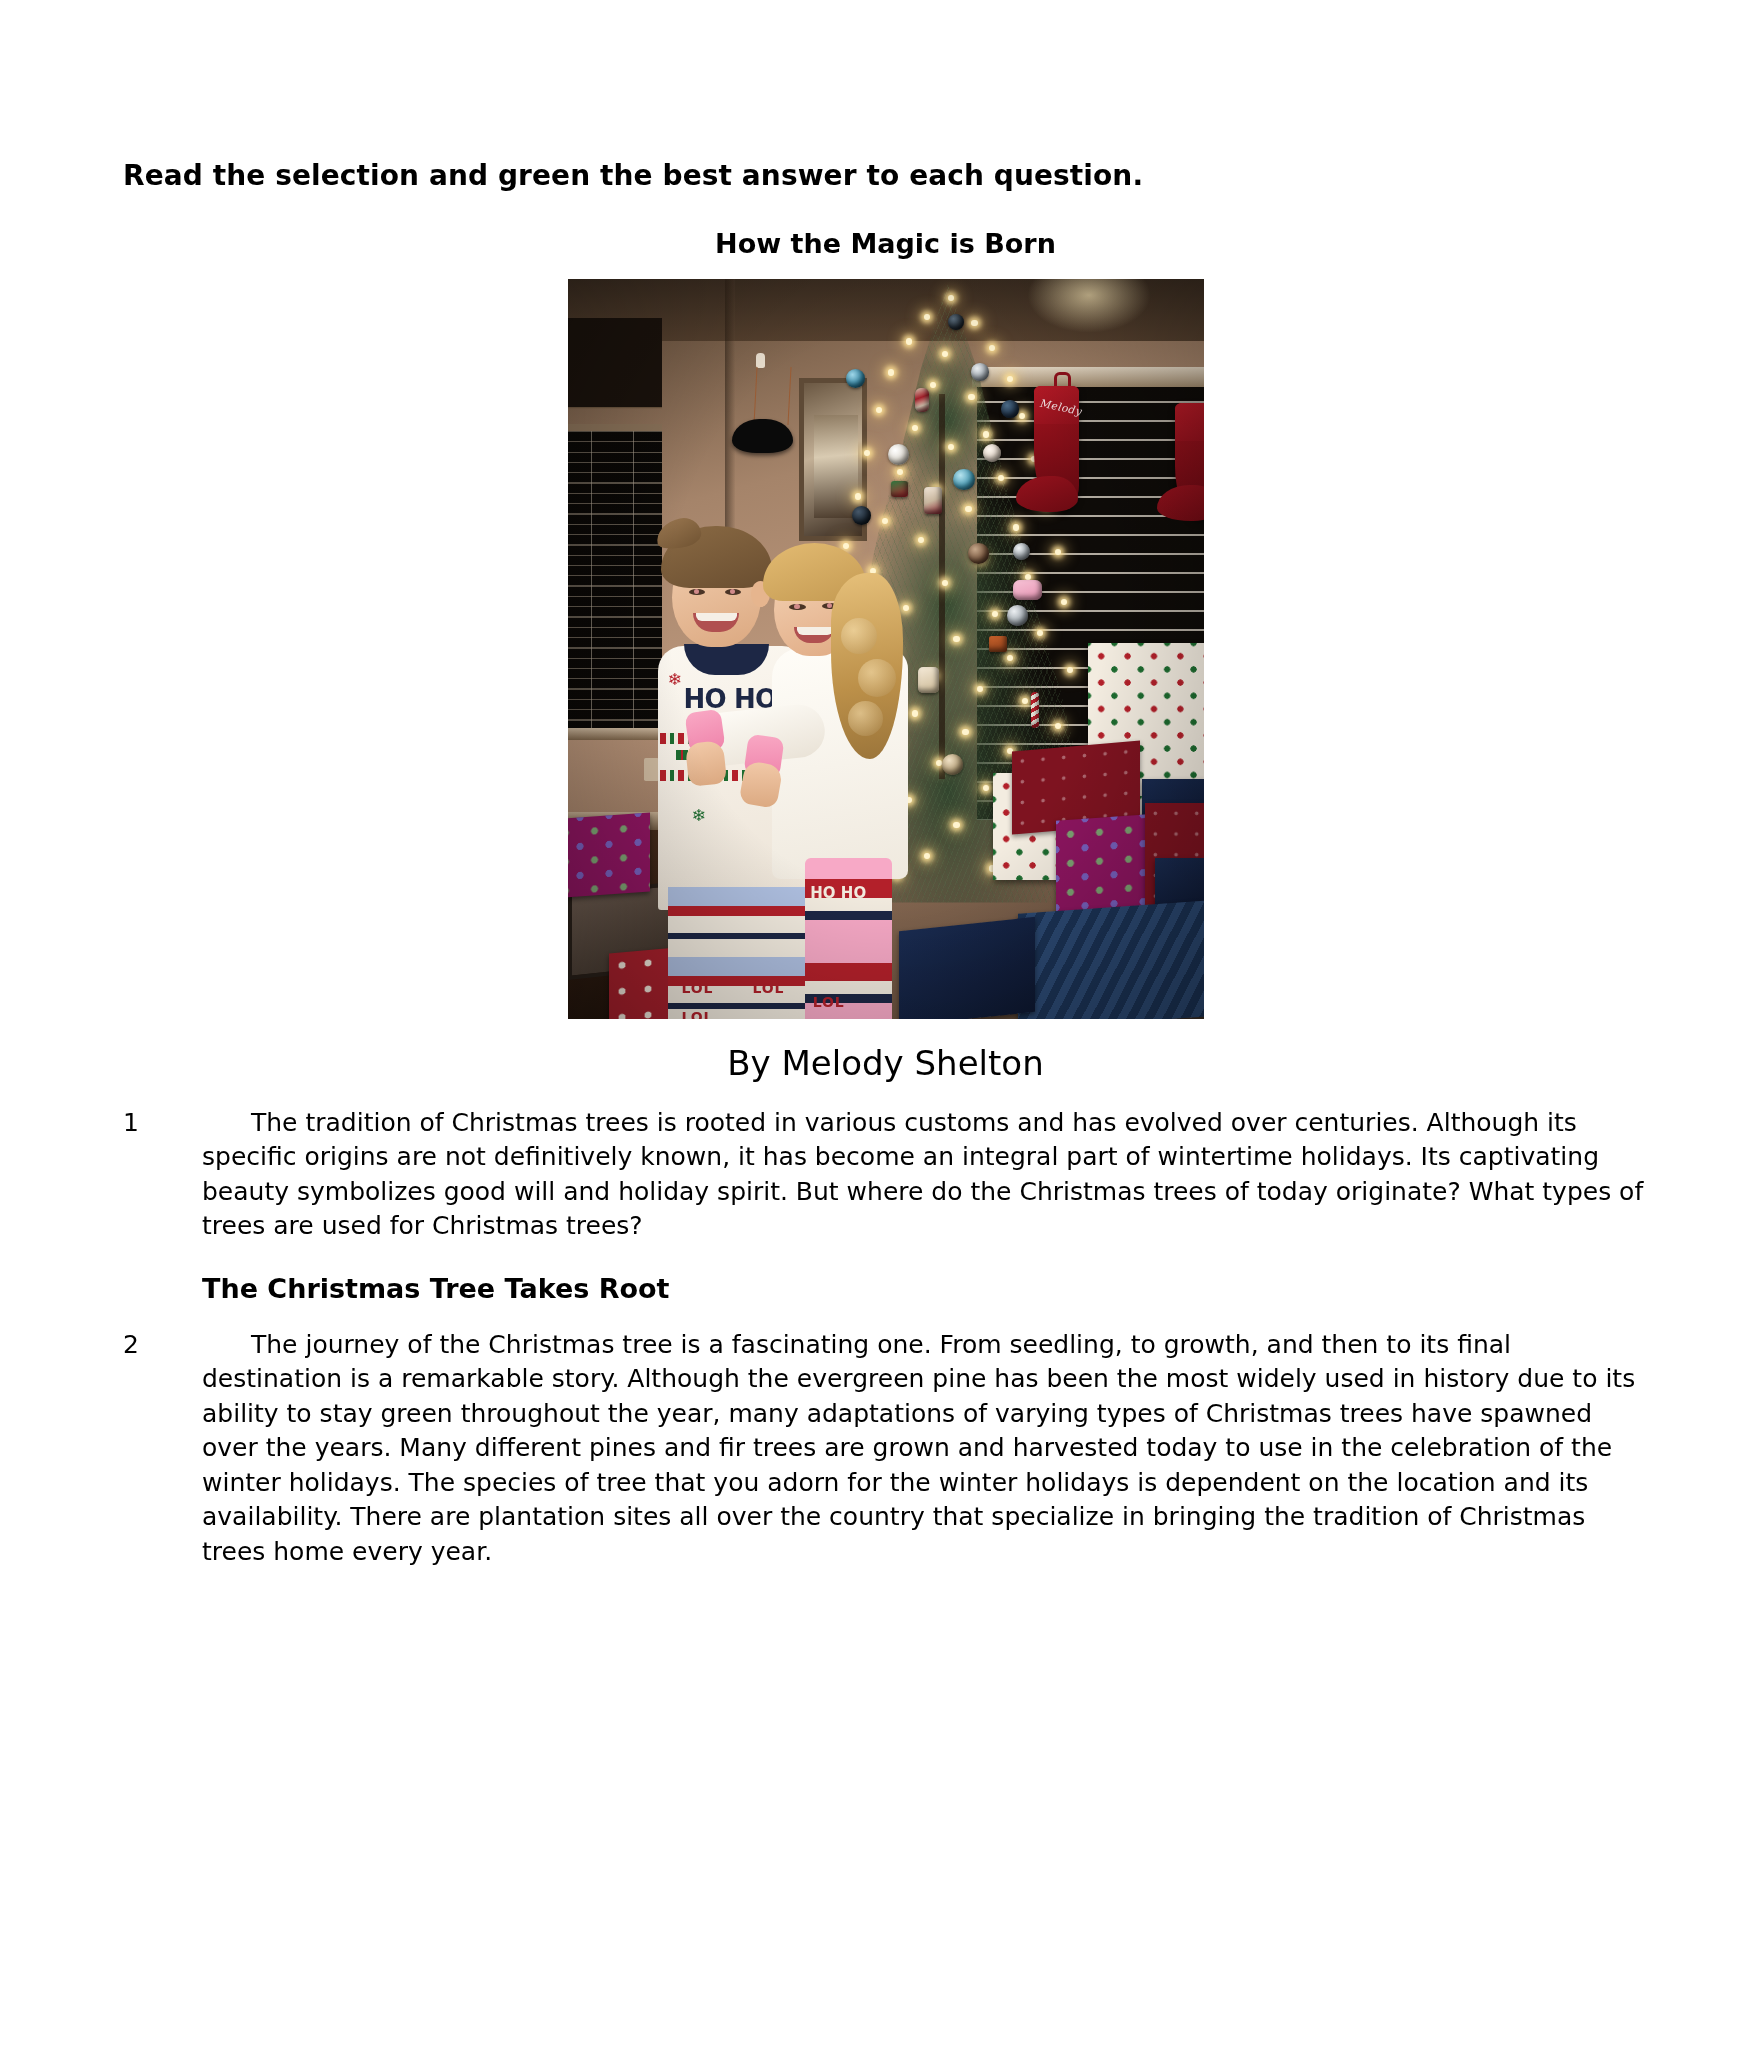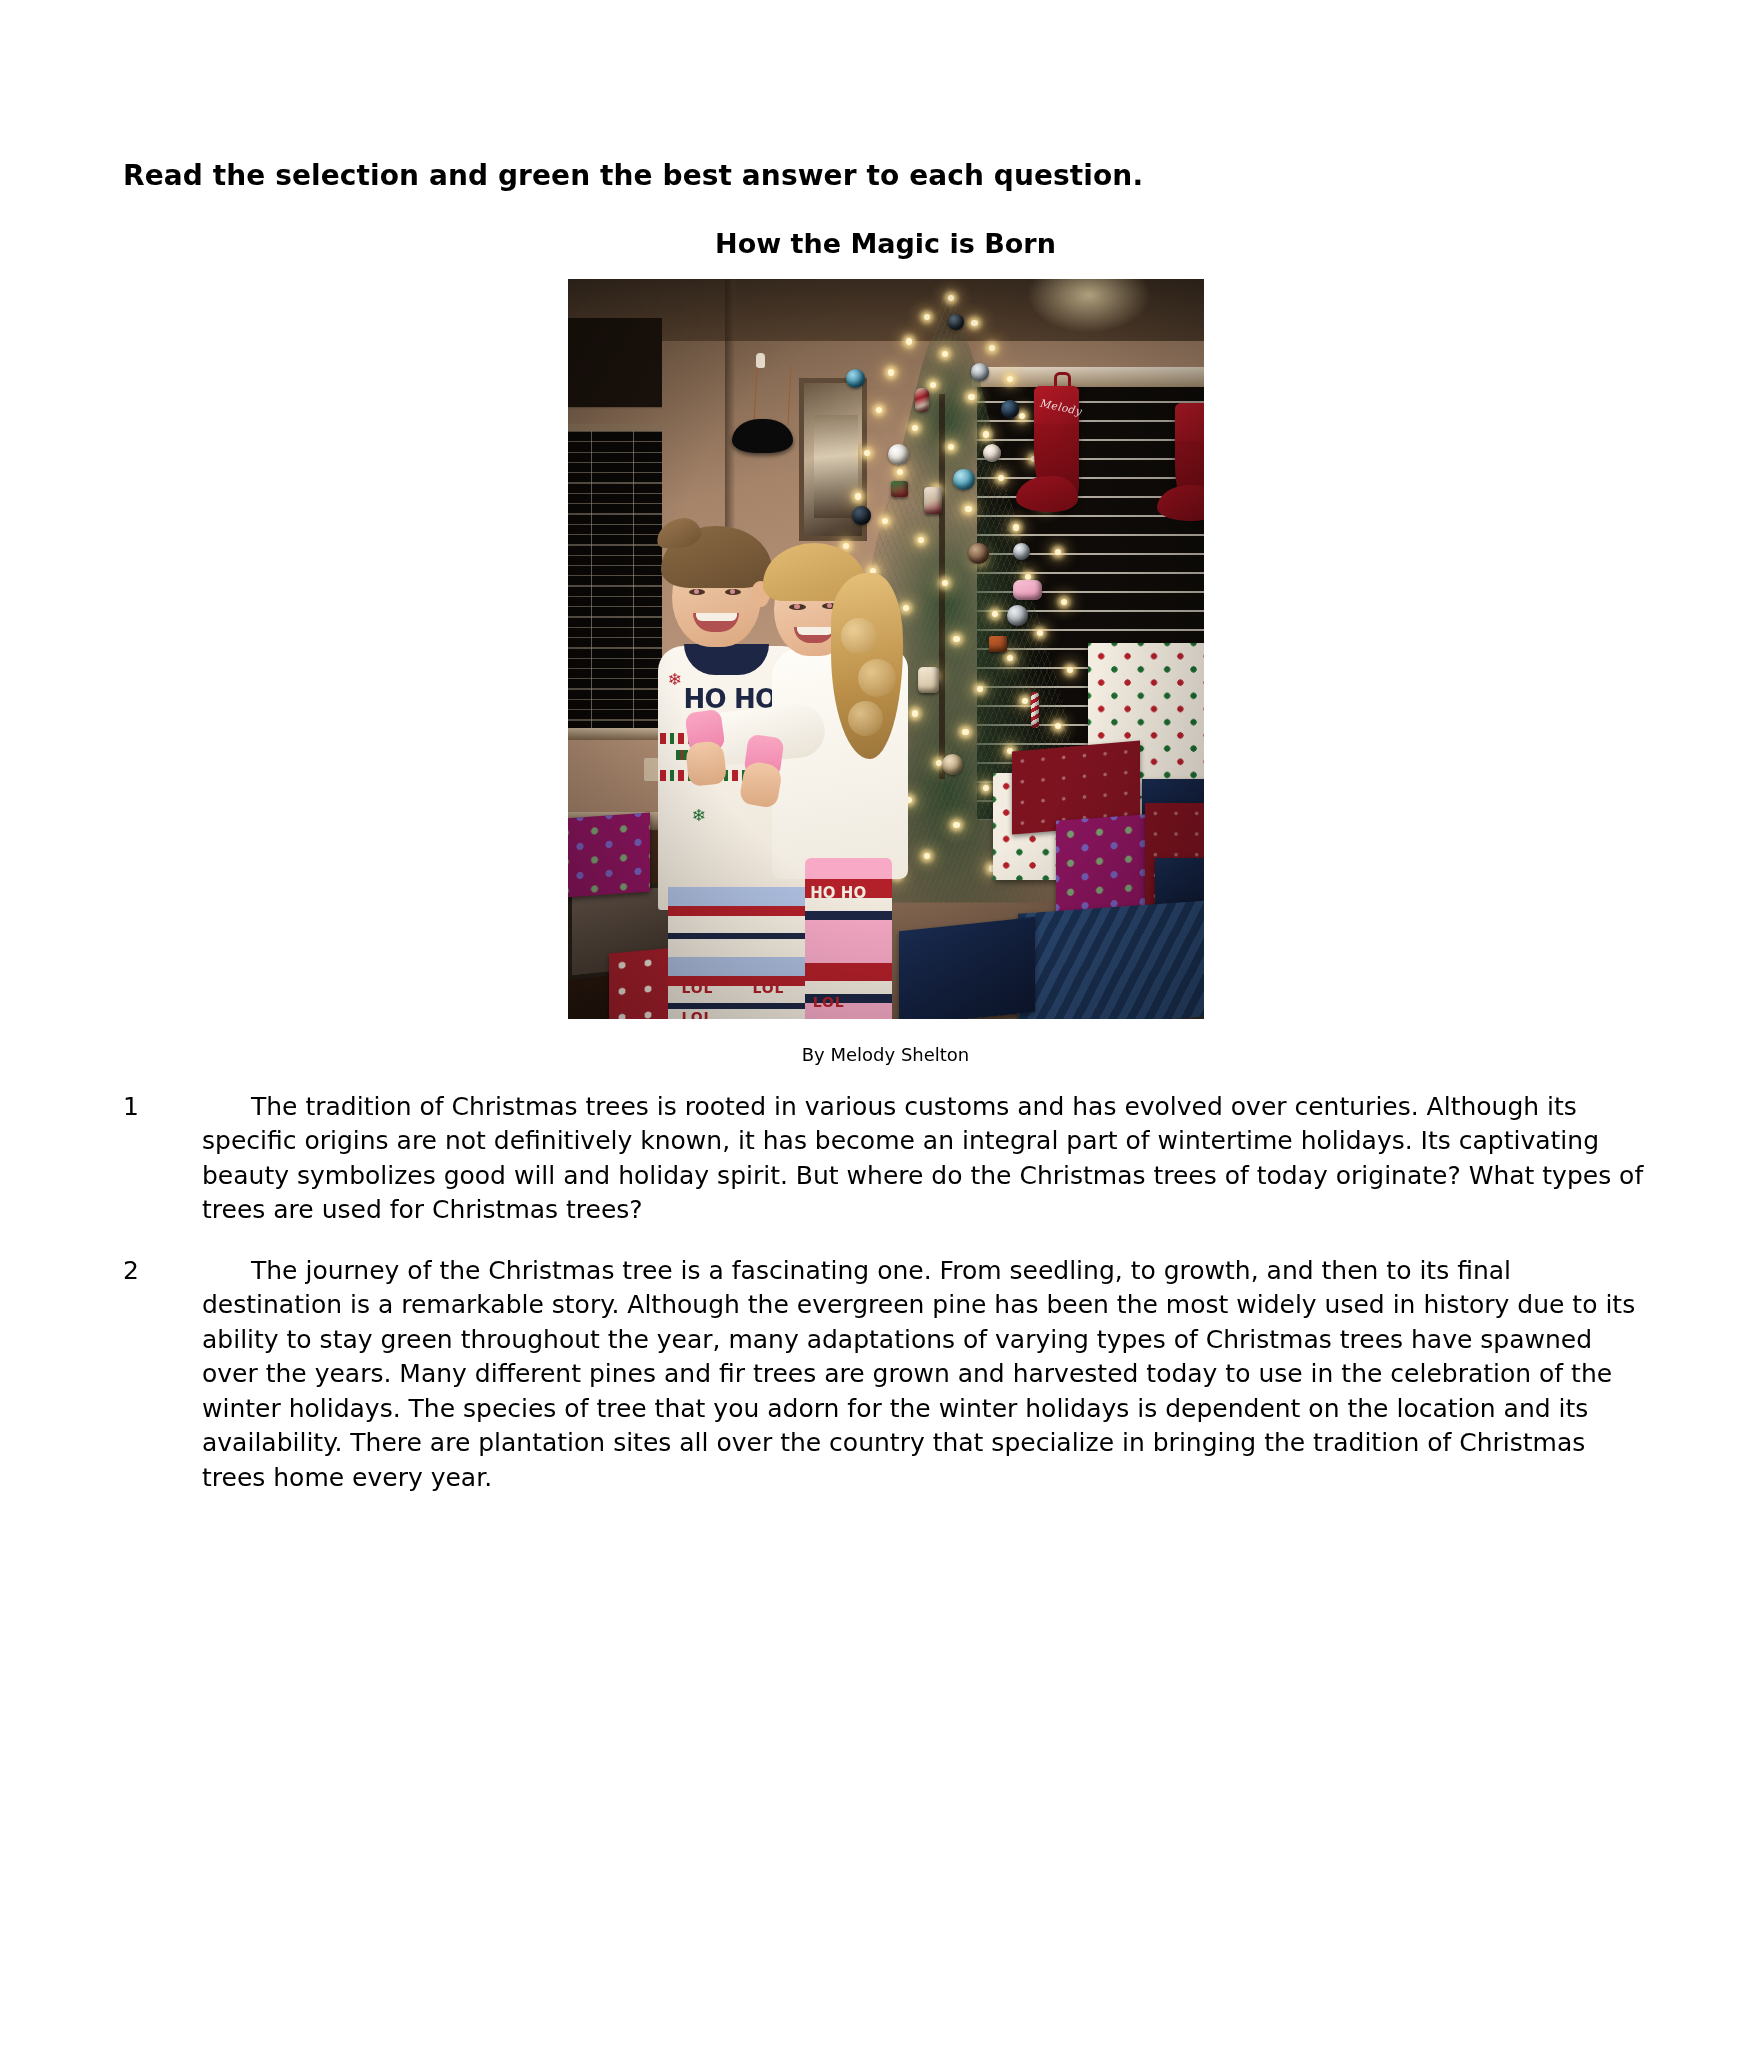--- a/index.html
+++ b/index.html
@@ -37,21 +37,21 @@
     line-height: 1.0;
   }
   .doc-title {
     font-size: 27px;
     font-weight: bold;
     text-align: center;
     margin-top: 40px;
     line-height: 1.0;
   }
   .byline {
-    font-size: 18px;
+    font-size: 34px;
     text-align: center;
     margin-top: 27px;
     line-height: 1.0;
   }
   .section-head {
     font-size: 27px;
     font-weight: bold;
     margin-top: 31px;
     margin-left: 79px;
     line-height: 1.0;
@@ -670,20 +670,21 @@
       </div>
     </div>
 
     <div class="byline">By Melody Shelton</div>
 
     <div class="para">
       <span class="pnum">1</span>
       <span class="ptext">The tradition of Christmas trees is rooted in various customs and has evolved over centuries. Although its specific origins are not definitively known, it has become an integral part of wintertime holidays. Its captivating beauty symbolizes good will and holiday spirit. But where do the Christmas trees of today originate? What types of trees are used for Christmas trees?</span>
     </div>
 
+    <div class="section-head">The Christmas Tree Takes Root</div>
 
     <div class="para">
       <span class="pnum">2</span>
       <span class="ptext">The journey of the Christmas tree is a fascinating one. From seedling, to growth, and then to its final destination is a remarkable story. Although the evergreen pine has been the most widely used in history due to its ability to stay green throughout the year, many adaptations of varying types of Christmas trees have spawned over the years. Many different pines and fir trees are grown and harvested today to use in the celebration of the winter holidays. The species of tree that you adorn for the winter holidays is dependent on the location and its availability. There are plantation sites all over the country that specialize in bringing the tradition of Christmas trees home every year.</span>
     </div>
 
   </div>
 </div>
 
 

